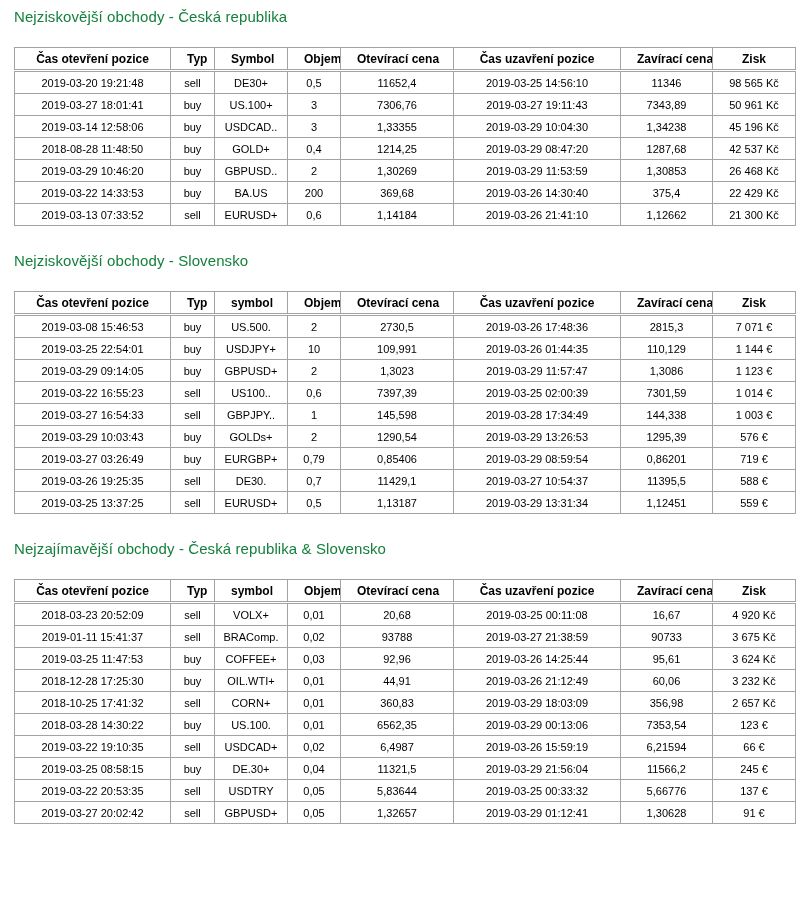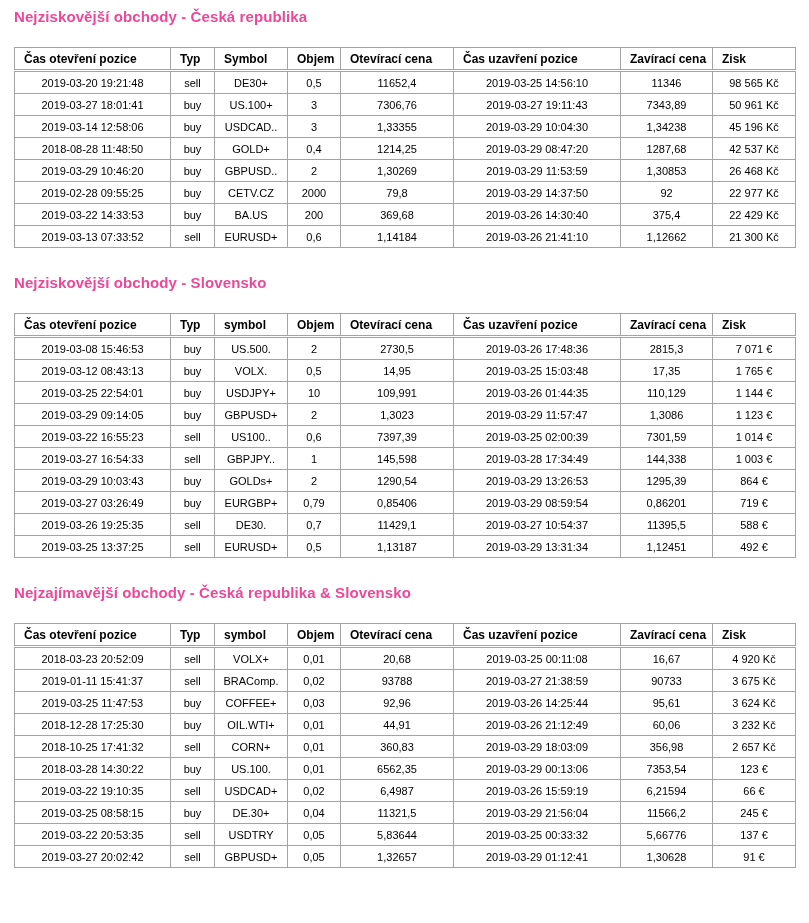--- a/index.html
+++ b/index.html
@@ -9,25 +9,25 @@
     font-family: "Liberation Sans", "DejaVu Sans", sans-serif;
     color: #000000;
   }
   .report {
     width: 795px;
     padding: 8px 0 4px 14px;
     box-sizing: content-box;
   }
   .section-title {
     font-size: 15px;
-    font-weight: bold;
+    font-weight: normal;
     line-height: 18px;
     margin: 0;
     padding: 0;
-    color: #ec4899;
+    color: #15803d;
     letter-spacing: 0.1px;
   }
   table.trades {
     border-collapse: collapse;
     table-layout: fixed;
     width: 781px;
     margin: 21px 0 26px 0;
     background: #ffffff;
   }
   table.trades col.c0 { width: 156px; }
@@ -37,22 +37,22 @@
   table.trades col.c4 { width: 113px; }
   table.trades col.c5 { width: 167px; }
   table.trades col.c6 { width: 92px; }
   table.trades col.c7 { width: 83px; }
   table.trades th {
     border: 1px solid #a3a3a3;
     border-bottom: 3px double #a3a3a3;
     font-size: 12px;
     font-weight: bold;
     height: 21px;
-    padding: 0 9px;
-    text-align: left;
+    padding: 0 16px;
+    text-align: center;
     white-space: nowrap;
     overflow: hidden;
   }
   table.trades td {
     border: 1px solid #a3a3a3;
     font-size: 11px;
     font-weight: normal;
     height: 21px;
     padding: 0 2px;
     text-align: center;
@@ -135,30 +135,20 @@
             <td>2019-03-29 10:46:20</td>
             <td>buy</td>
             <td>GBPUSD..</td>
             <td>2</td>
             <td>1,30269</td>
             <td>2019-03-29 11:53:59</td>
             <td>1,30853</td>
             <td>26 468 Kč</td>
           </tr>
           <tr>
-            <td>2019-02-28 09:55:25</td>
-            <td>buy</td>
-            <td>CETV.CZ</td>
-            <td>2000</td>
-            <td>79,8</td>
-            <td>2019-03-29 14:37:50</td>
-            <td>92</td>
-            <td>22 977 Kč</td>
-          </tr>
-          <tr>
             <td>2019-03-22 14:33:53</td>
             <td>buy</td>
             <td>BA.US</td>
             <td>200</td>
             <td>369,68</td>
             <td>2019-03-26 14:30:40</td>
             <td>375,4</td>
             <td>22 429 Kč</td>
           </tr>
           <tr>
@@ -205,30 +195,20 @@
             <td>2019-03-08 15:46:53</td>
             <td>buy</td>
             <td>US.500.</td>
             <td>2</td>
             <td>2730,5</td>
             <td>2019-03-26 17:48:36</td>
             <td>2815,3</td>
             <td>7 071 €</td>
           </tr>
           <tr>
-            <td>2019-03-12 08:43:13</td>
-            <td>buy</td>
-            <td>VOLX.</td>
-            <td>0,5</td>
-            <td>14,95</td>
-            <td>2019-03-25 15:03:48</td>
-            <td>17,35</td>
-            <td>1 765 €</td>
-          </tr>
-          <tr>
             <td>2019-03-25 22:54:01</td>
             <td>buy</td>
             <td>USDJPY+</td>
             <td>10</td>
             <td>109,991</td>
             <td>2019-03-26 01:44:35</td>
             <td>110,129</td>
             <td>1 144 €</td>
           </tr>
           <tr>
@@ -262,21 +242,21 @@
             <td>1 003 €</td>
           </tr>
           <tr>
             <td>2019-03-29 10:03:43</td>
             <td>buy</td>
             <td>GOLDs+</td>
             <td>2</td>
             <td>1290,54</td>
             <td>2019-03-29 13:26:53</td>
             <td>1295,39</td>
-            <td>864 €</td>
+            <td>576 €</td>
           </tr>
           <tr>
             <td>2019-03-27 03:26:49</td>
             <td>buy</td>
             <td>EURGBP+</td>
             <td>0,79</td>
             <td>0,85406</td>
             <td>2019-03-29 08:59:54</td>
             <td>0,86201</td>
             <td>719 €</td>
@@ -292,21 +272,21 @@
             <td>588 €</td>
           </tr>
           <tr>
             <td>2019-03-25 13:37:25</td>
             <td>sell</td>
             <td>EURUSD+</td>
             <td>0,5</td>
             <td>1,13187</td>
             <td>2019-03-29 13:31:34</td>
             <td>1,12451</td>
-            <td>492 €</td>
+            <td>559 €</td>
           </tr>
         </tbody>
     </table>
   </section>
 
   <section>
     <h2 class="section-title">Nejzajímavější obchody - Česká republika &amp; Slovensko</h2>
     <table class="trades">
       <colgroup>
         <col class="c0">

